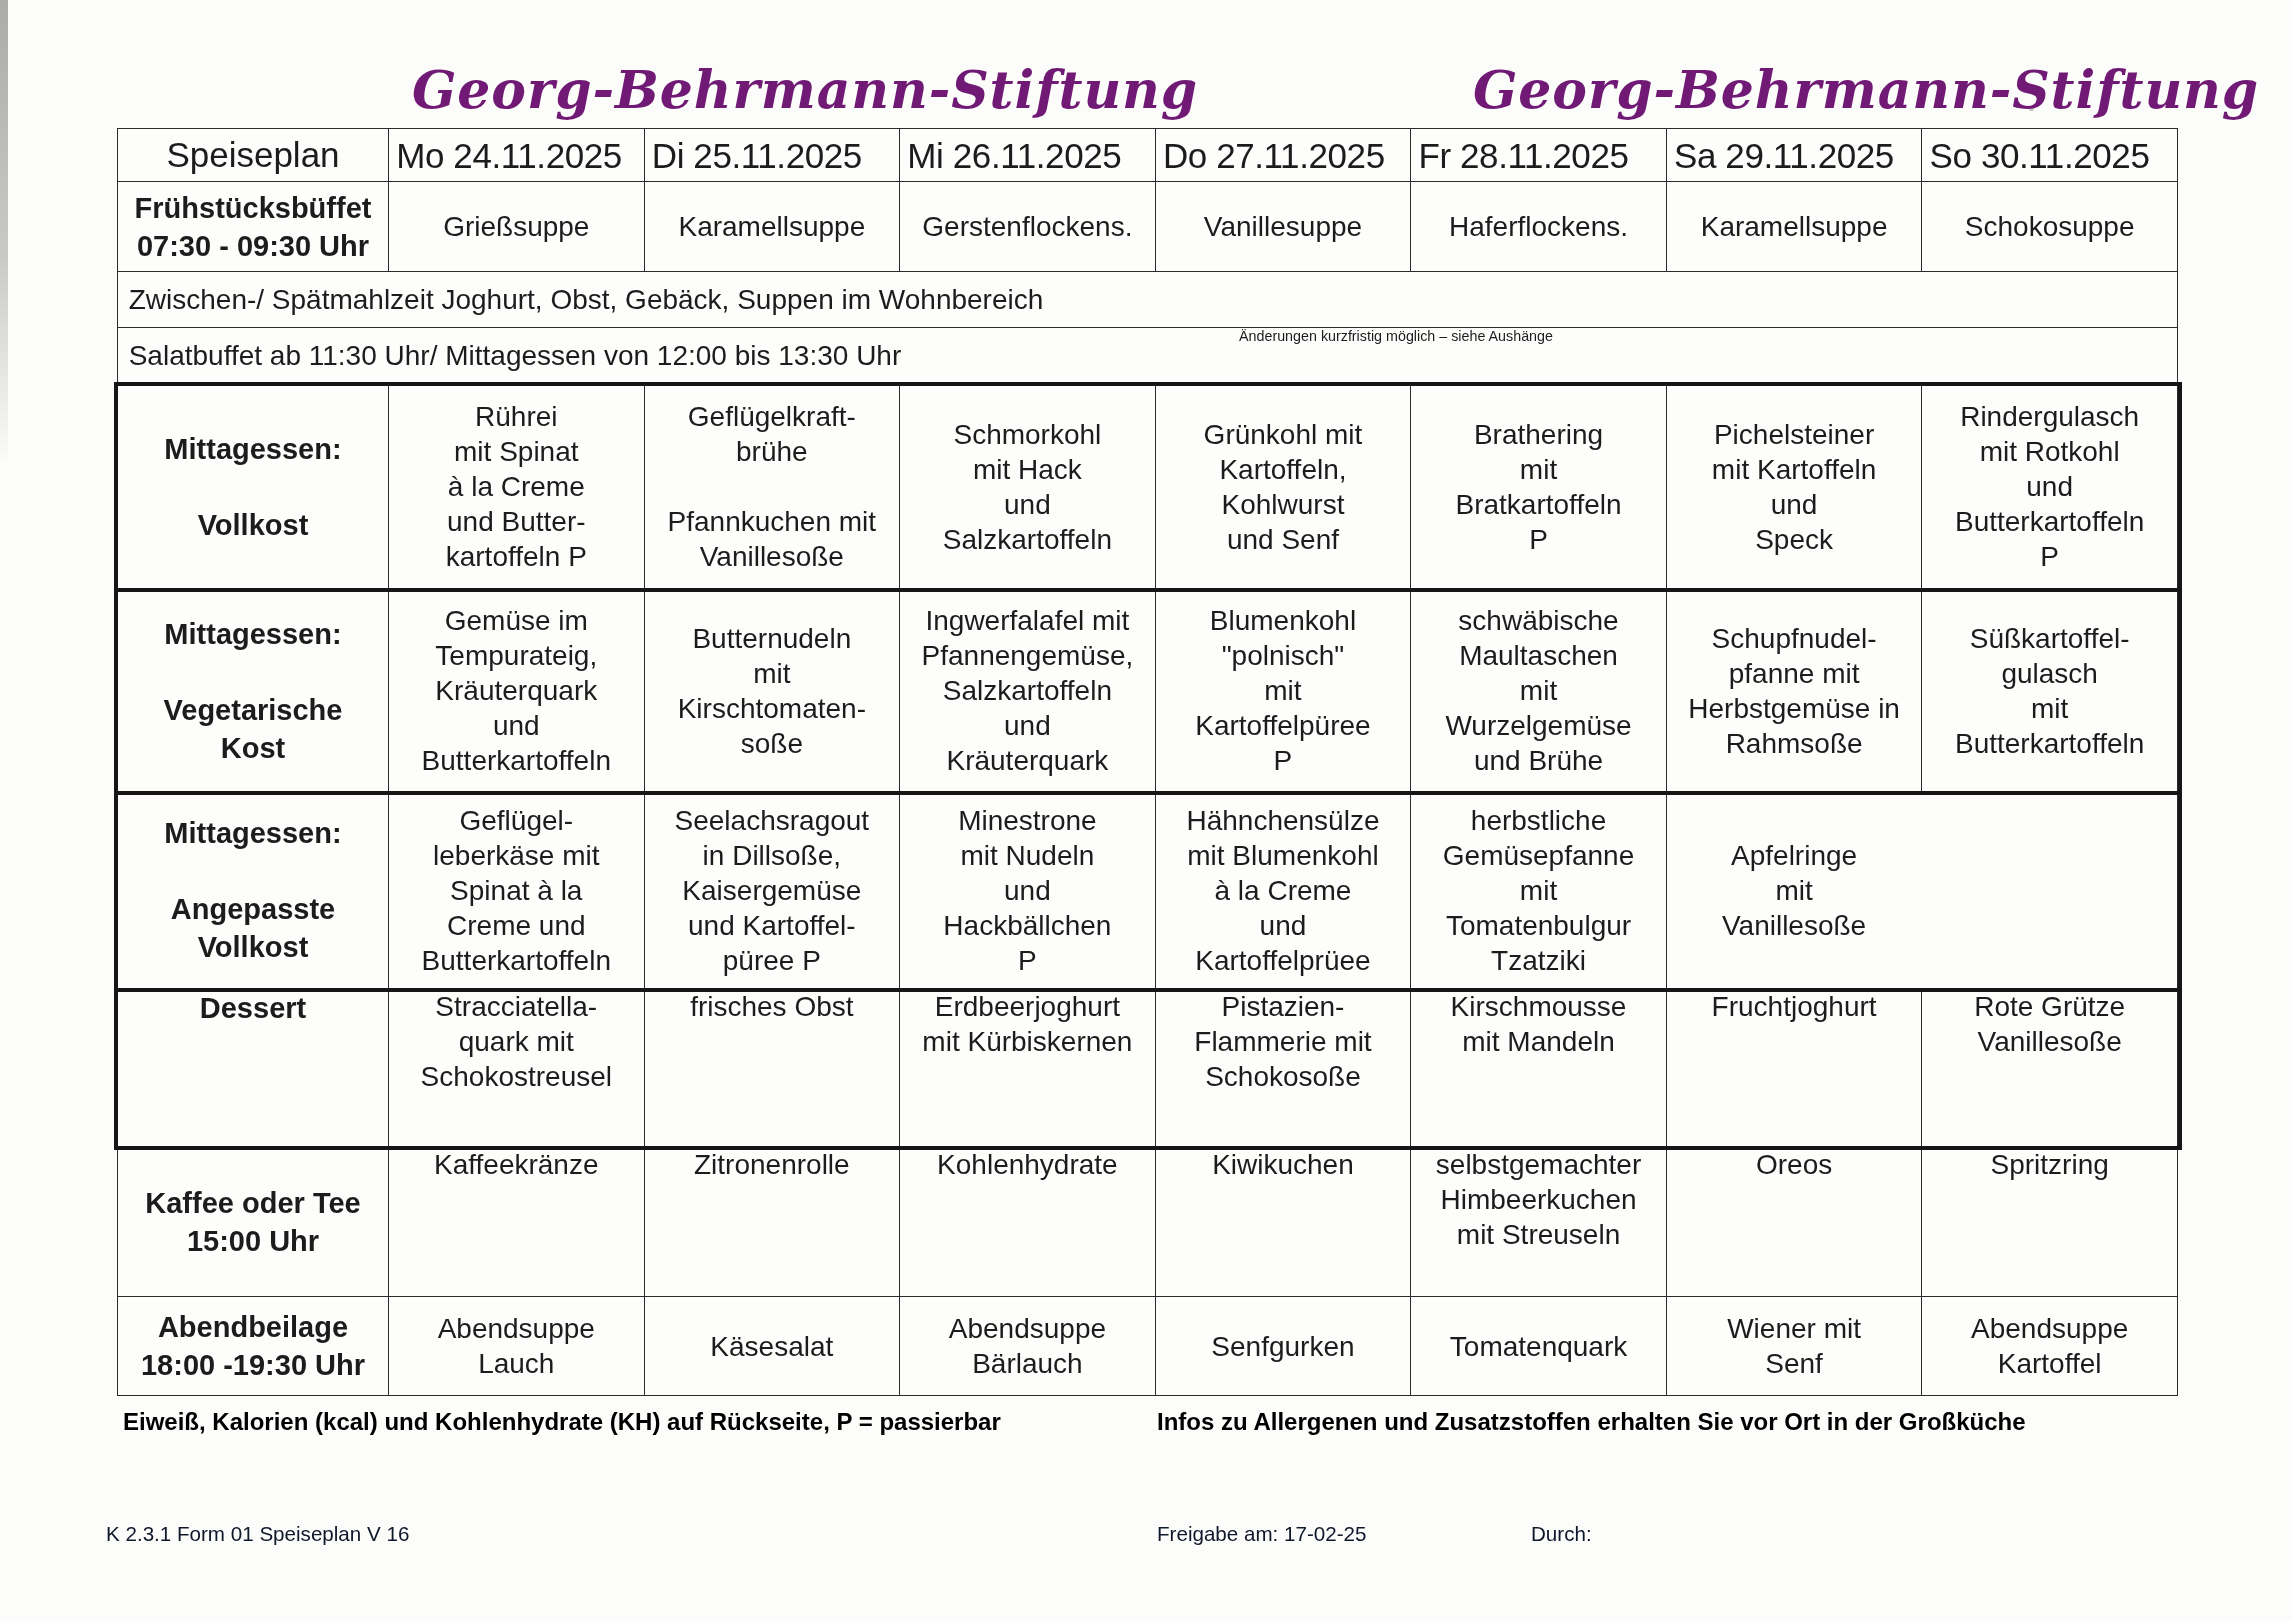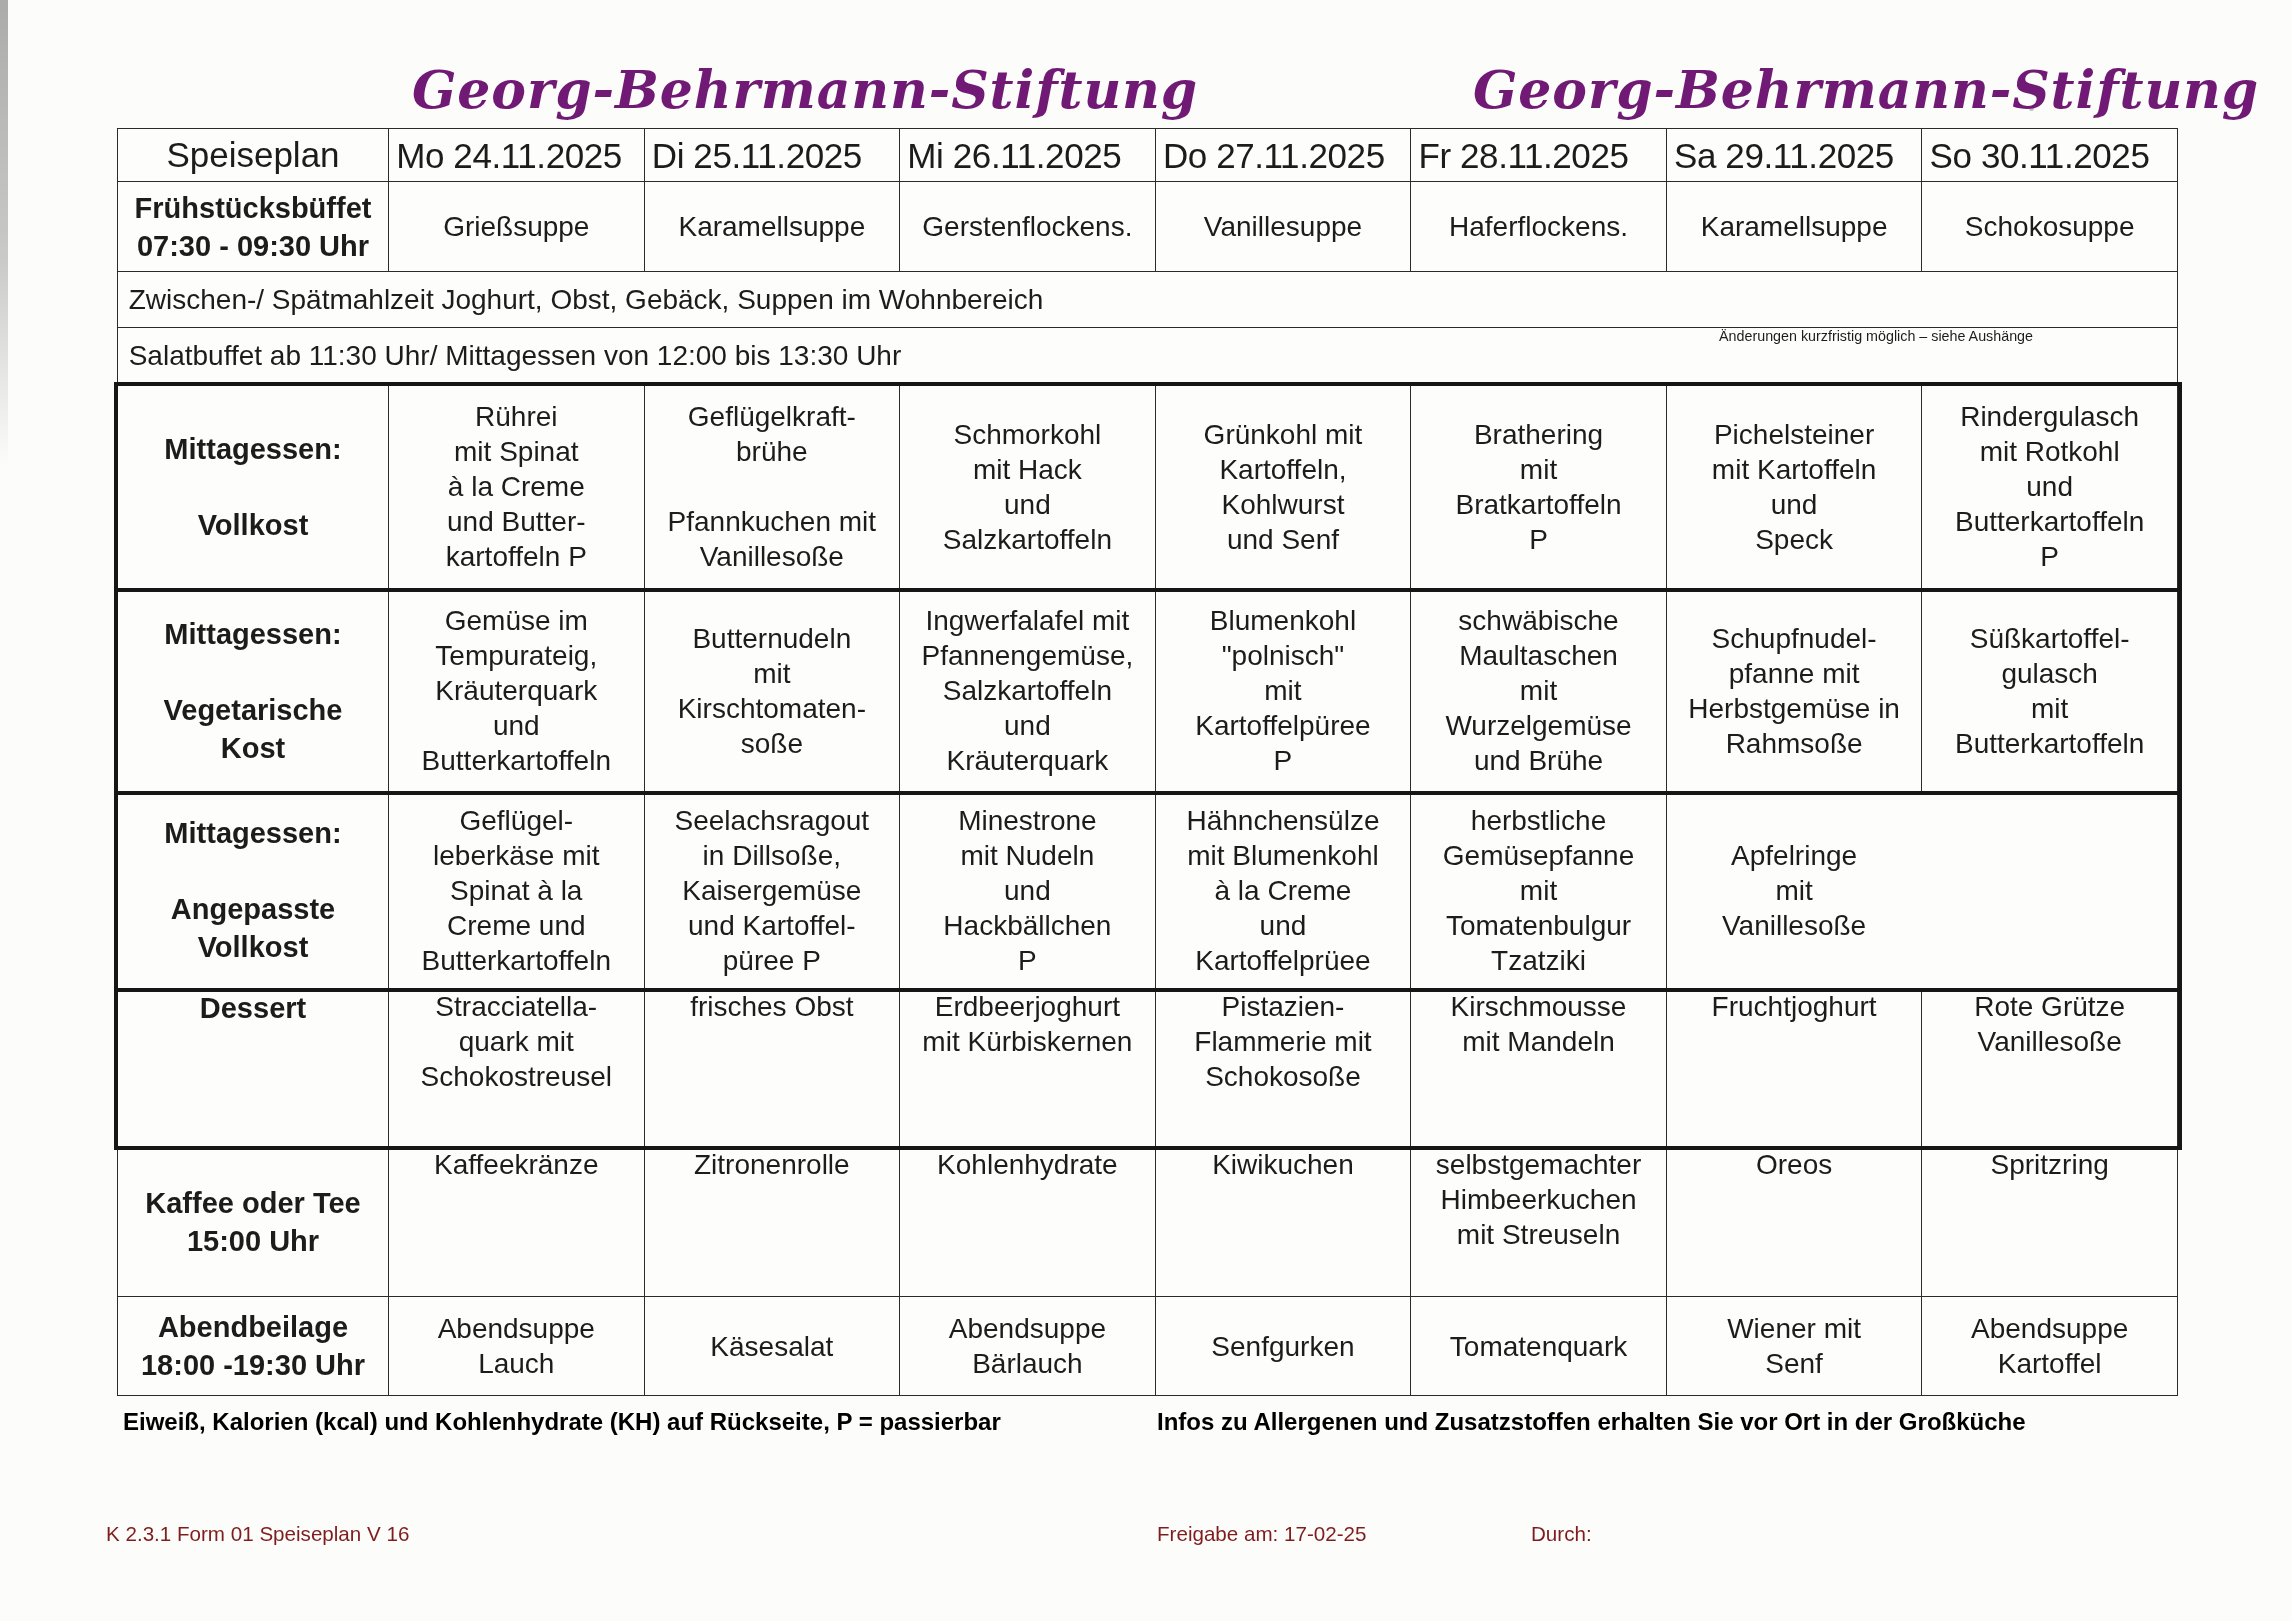--- a/index.html
+++ b/index.html
@@ -40,37 +40,37 @@
     width:calc((100% - 270px)/7); flex:none;
   }
   .cell + .cell { border-left:1.8px solid #2b2b2b; }
   .cell.label { width:270px; font-weight:bold; font-size:29px; line-height:38px; }
   .cell.full  { width:100%; justify-content:flex-start; text-align:left; padding-left:10.7px; }
   .r-header .cell { font-weight:normal; font-size:35px; }
   .r-header .day-head { justify-content:flex-start; text-align:left; padding-left:7.2px; letter-spacing:-0.4px; }
   .row.top-align .cell { align-items:flex-start; }
   .row.top-align .cell.keep-center { align-items:center; padding-top:0; }
   .notice-right {
-    position:absolute; left:1163px; width:752px; text-align:right; white-space:nowrap;
+    position:absolute; left:1121px; width:752px; text-align:left; white-space:nowrap;
   }
   
   .thick-overlay {
     position:absolute; left:-4.5px; top:253px; width:calc(100% + 9px); height:768px;
     border:4.5px solid #161616; box-sizing:border-box; pointer-events:none;
   }
   .thick-sep { position:absolute; left:0; width:100%; height:3.6px; background:#161616; }
   .thick-sep.s1 { top:202px; } .thick-sep.s2 { top:405px; } .thick-sep.s3 { top:602px; }
 
   
   .footnote {
     position:absolute; top:1408px; font-weight:bold; font-size:24px; color:#000000; white-space:nowrap;
   }
   .footnote.left  { left:123px; }
   .footnote.right { left:1157px; }
-  .form-meta { position:absolute; top:1522px; font-size:20.6px; color:#7f1d1d; white-space:nowrap; }
+  .form-meta { position:absolute; top:1522px; font-size:20.6px; color:#0f172a; white-space:nowrap; }
   .form-meta.code { left:106px; }
   .form-meta.release { left:1157px; }
   .form-meta.by { left:1531px; }
 </style>
 </head>
 <body>
 
 <div class="sheet">
   <div class="scan-edge"></div>
   <div class="scan-dot"></div>

